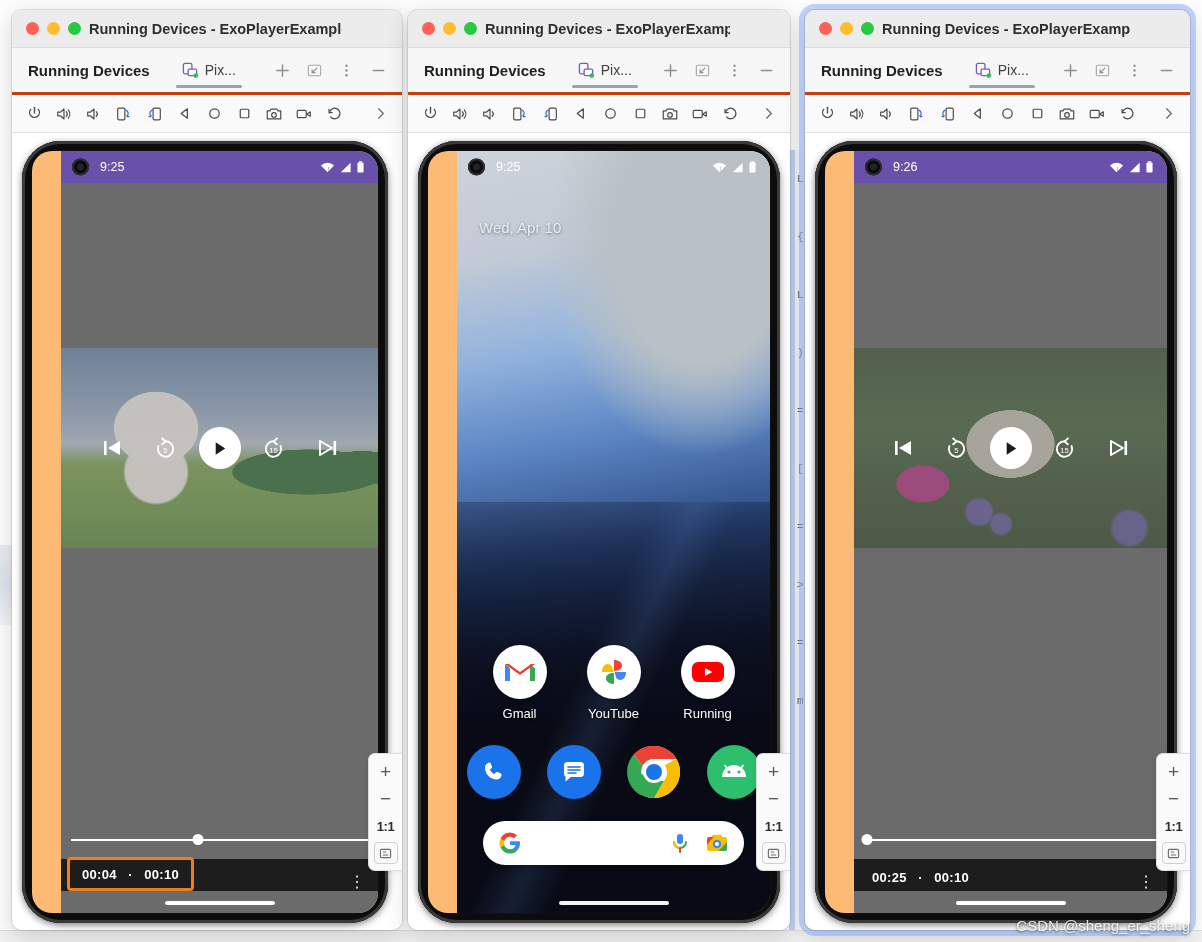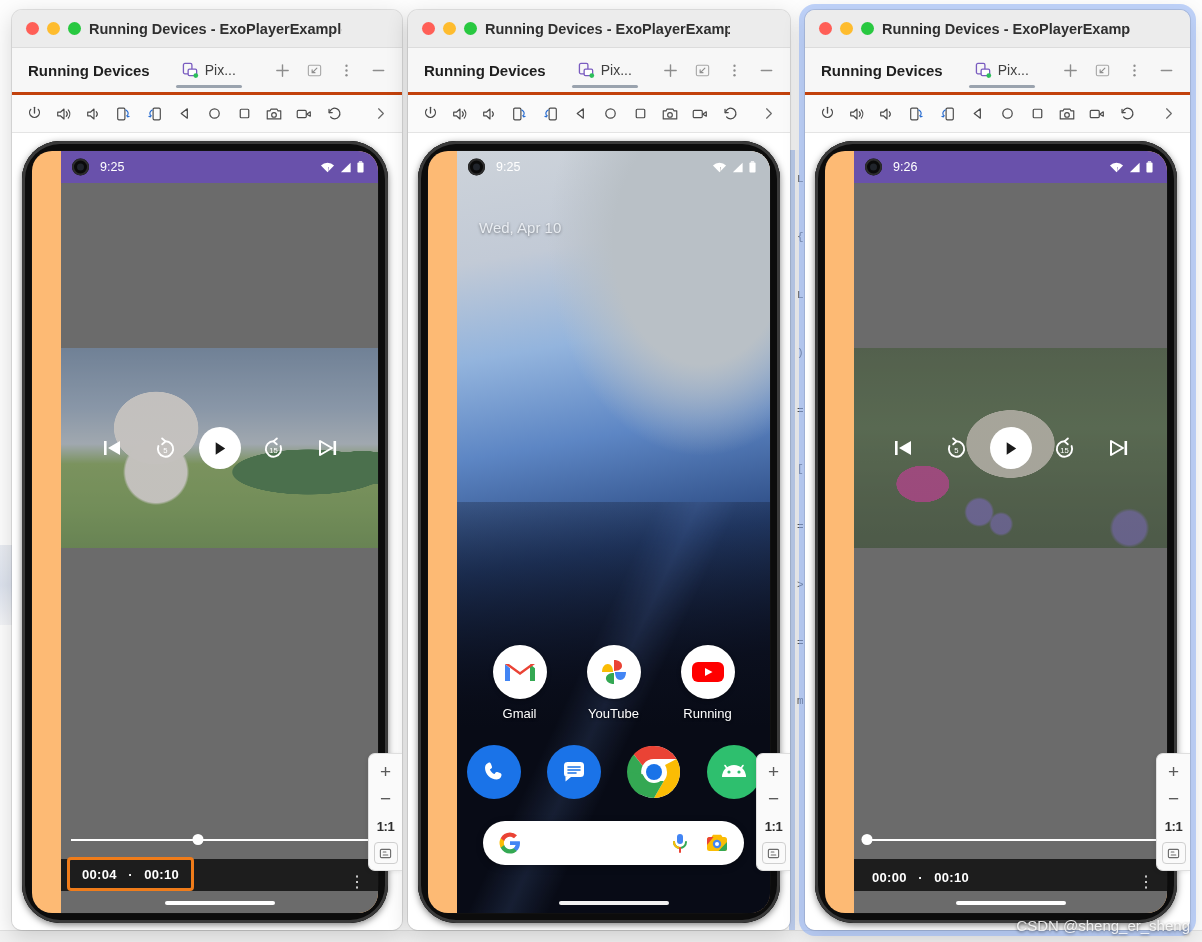--- a/index.html
+++ b/index.html
@@ -964,21 +964,21 @@
             </div>
           </div>
 
           <div class="seekwrap">
             <div class="seekline"></div>
             <div class="seekknob" id="knob2" style="left: calc(1% + 10px);"></div>
           </div>
 
           <div class="timebar">
             <span class="timebox">
-              <span class="timetext">00:00</span>
+              <span class="timetext">00:25</span>
               <span class="timetext" style="margin:0 7px;">·</span>
               <span class="timetext">00:10</span>
             </span>
             <span class="more-dots">⋮</span>
           </div>
 
           <div class="navgesture"></div>
         </div>
       </div>
     </div>

